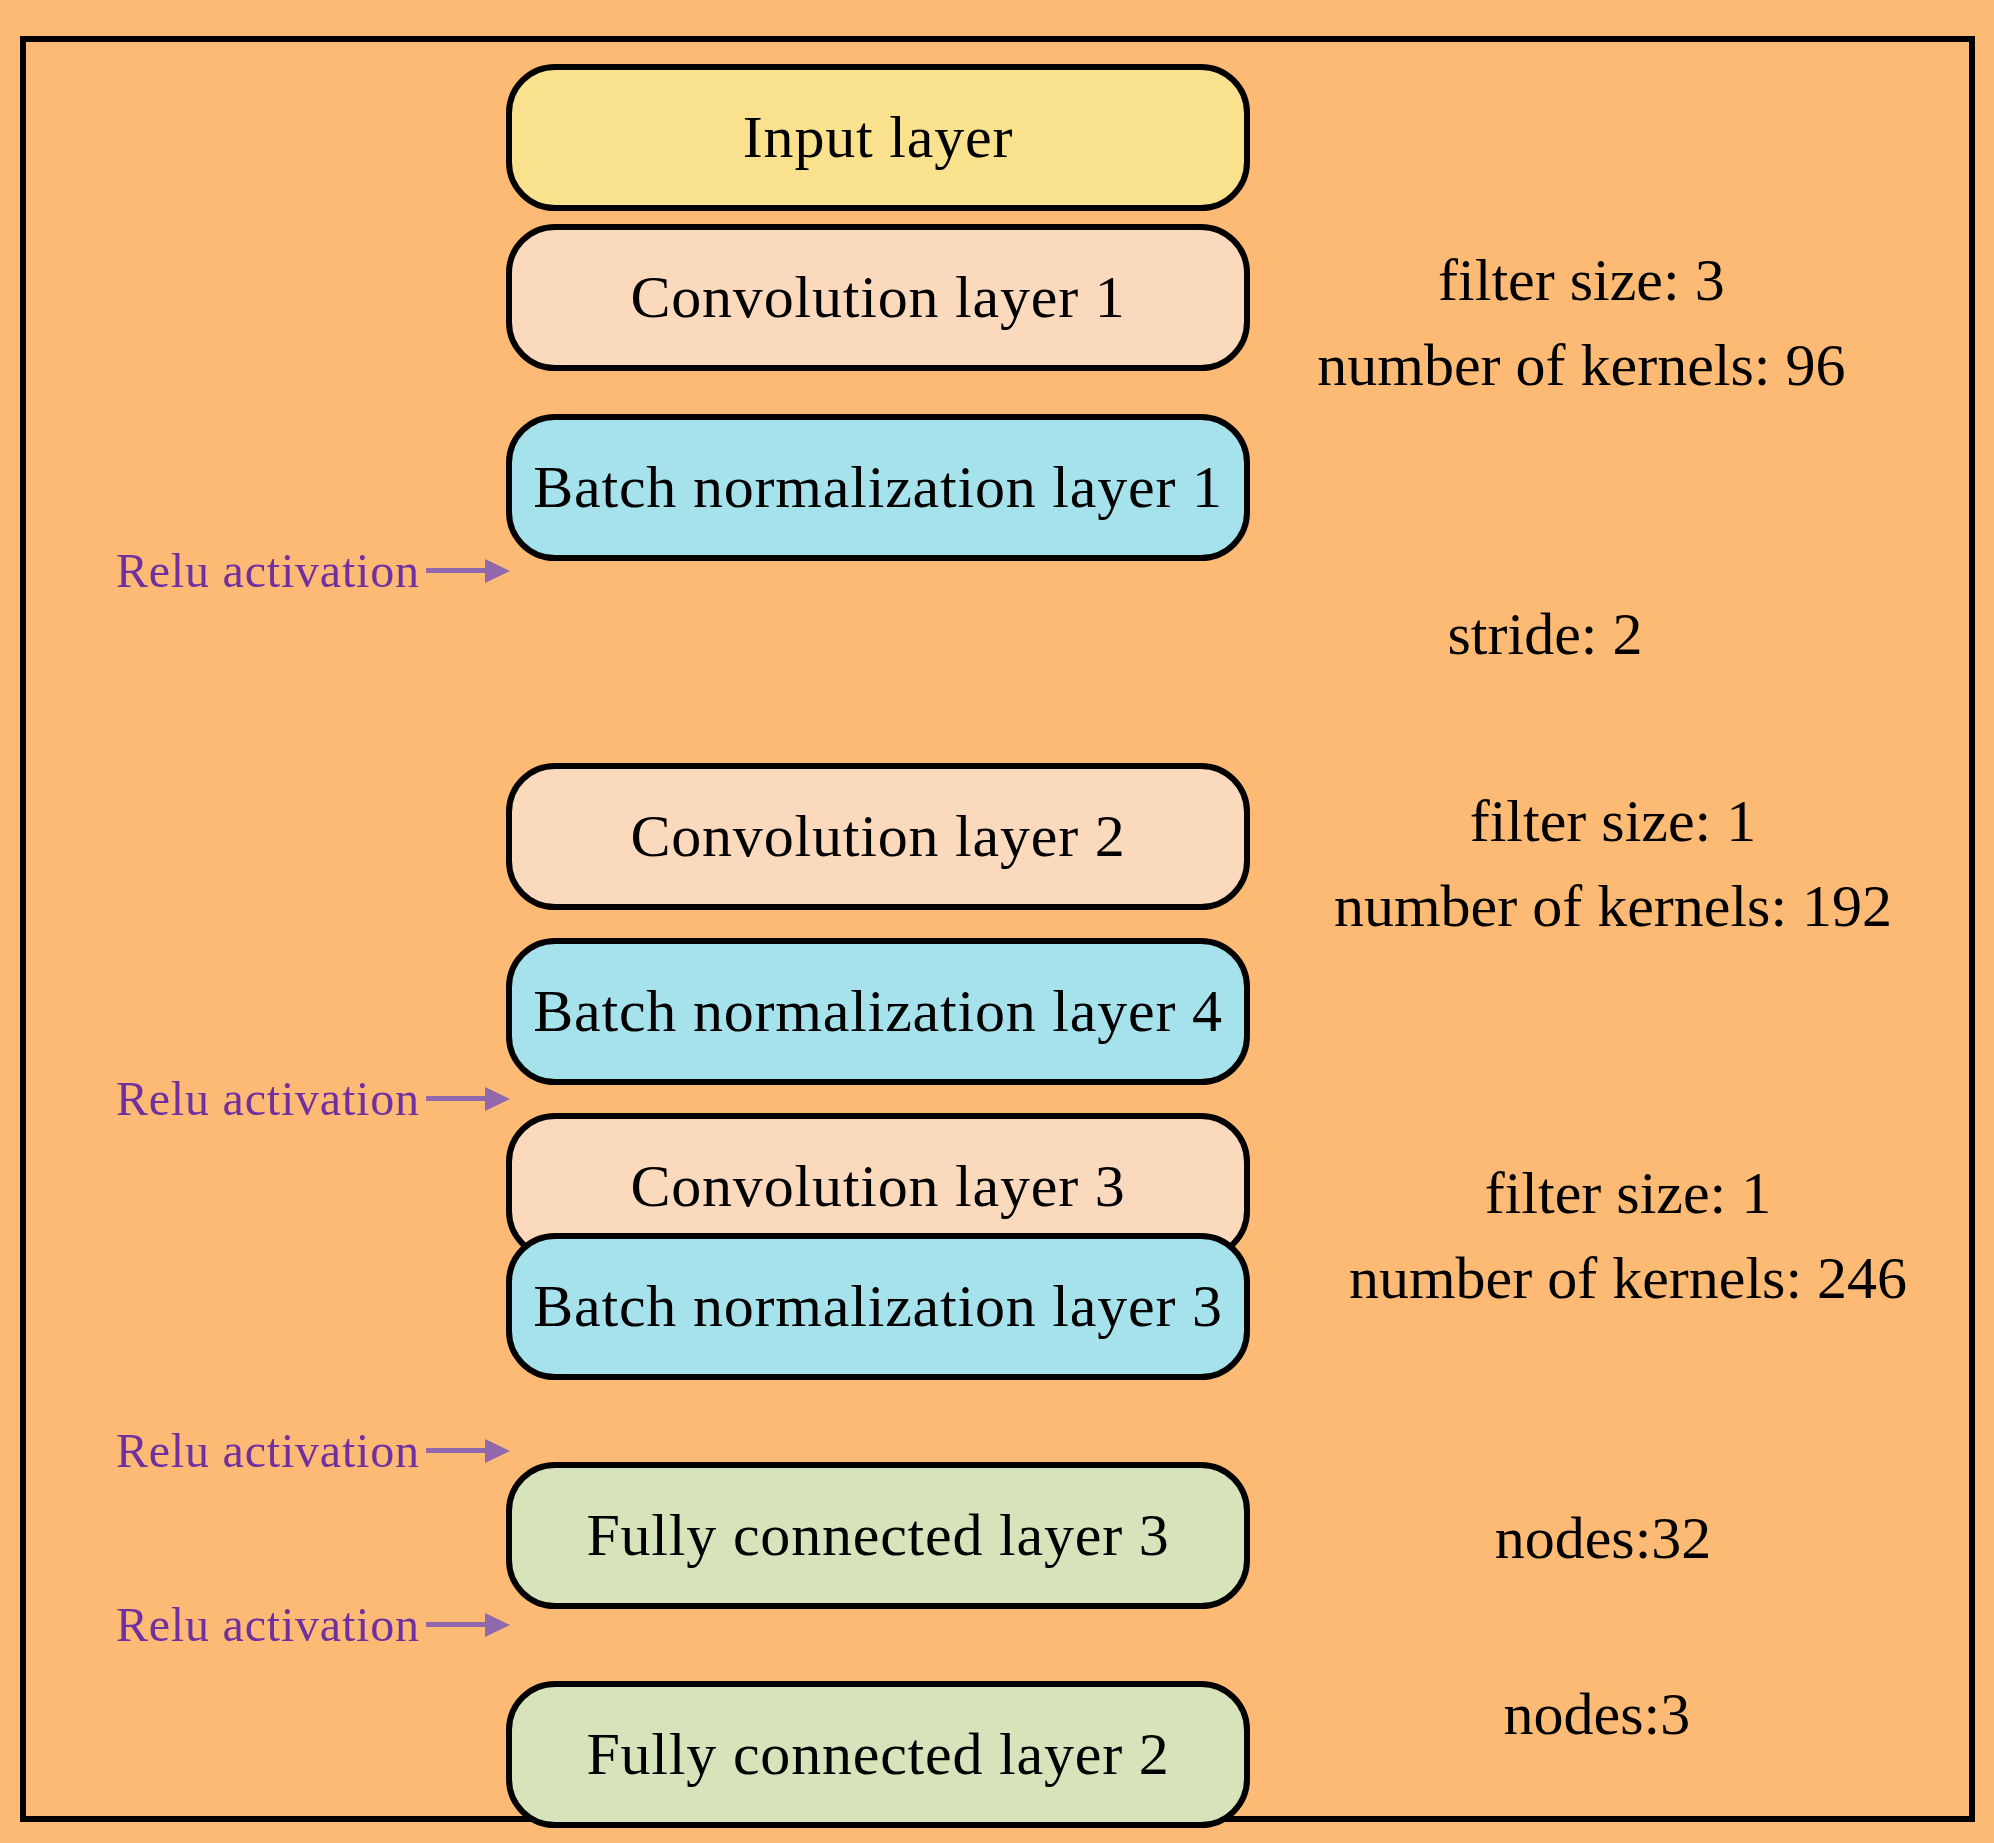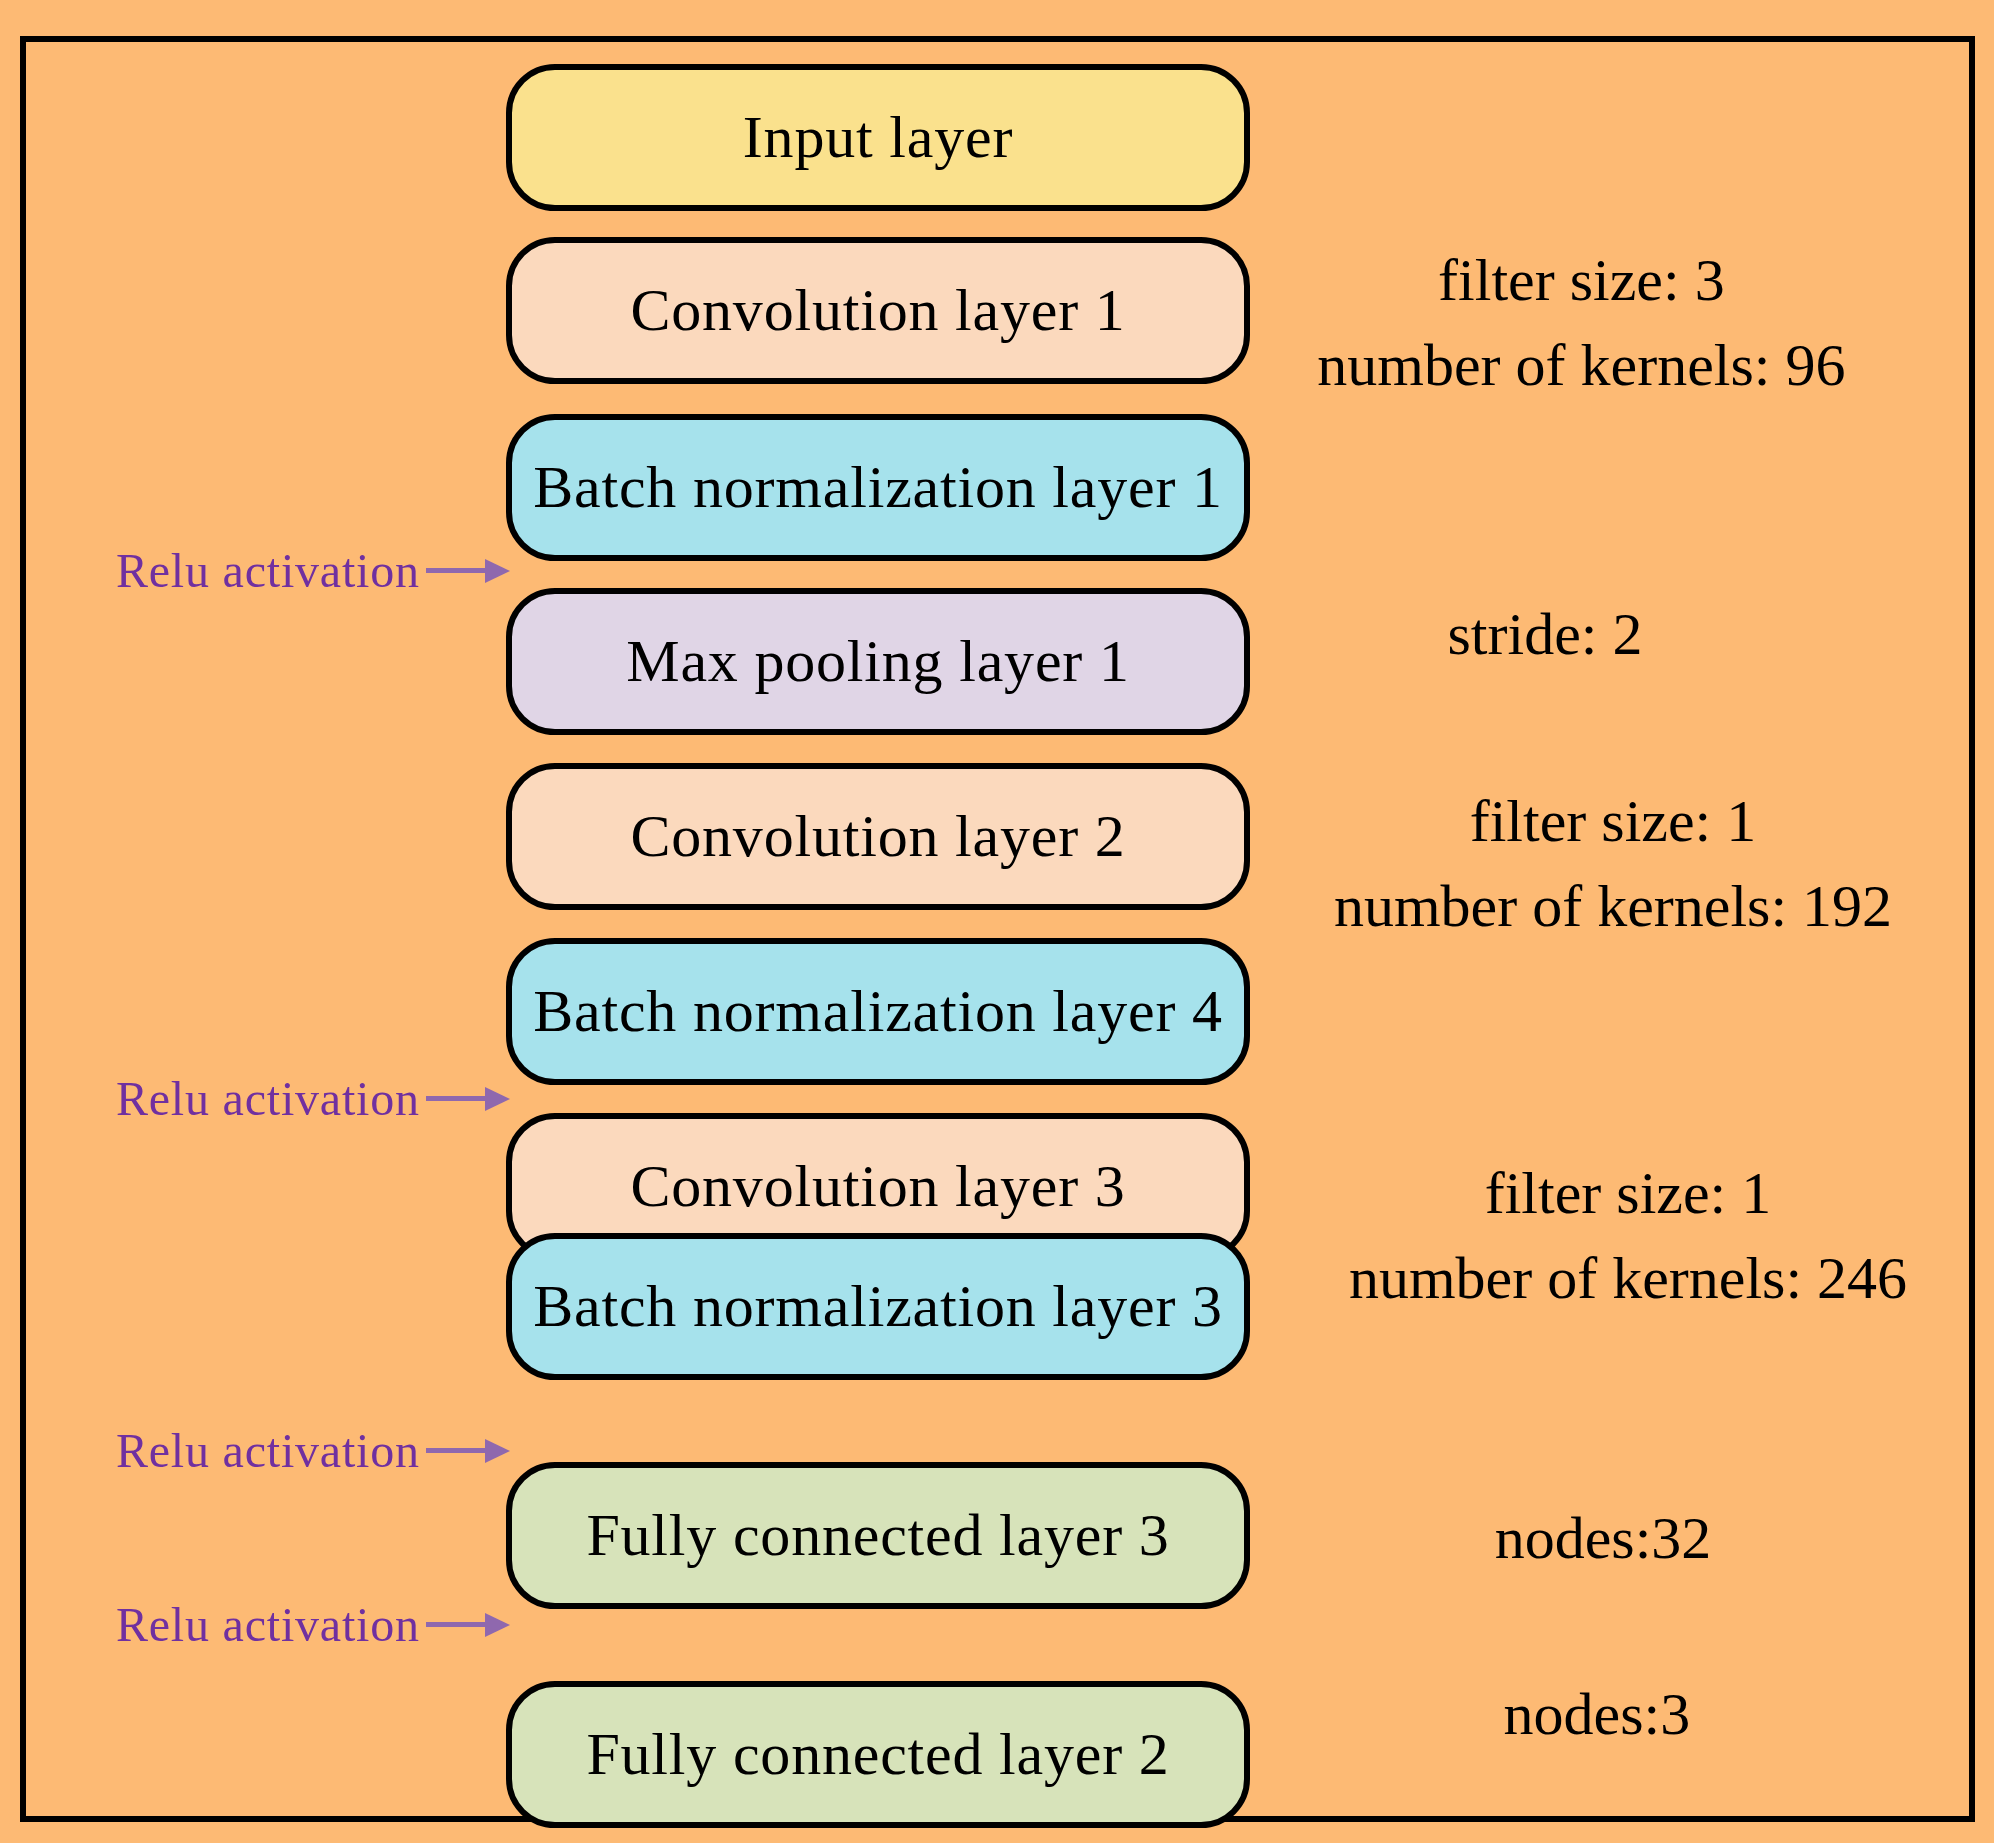--- a/index.html
+++ b/index.html
@@ -81,28 +81,25 @@
 </head>
 <body>
 
 <div class="stage">
 
   <div class="frame"></div>
 
   <div class="layer-box" style="top: 64px; background: rgb(250, 225, 141);">
     <span class="layer-label">Input layer</span>
   </div>
-  <div class="layer-box" style="top: 237px; background: rgb(251, 217, 189); text-align: right;">
+  <div class="layer-box" style="top: 224px; background: rgb(251, 217, 189); text-align: right;">
     <span class="layer-label">Convolution layer 1</span>
   </div>
   <div class="layer-box" style="top: 414px; background: rgb(166, 226, 236);">
     <span class="layer-label">Batch normalization layer 1</span>
-  </div>
-  <div class="layer-box" style="top: 588px; background: rgb(224, 213, 230);">
-    <span class="layer-label">Max pooling layer 1</span>
   </div>
   <div class="layer-box" style="top: 763px; background: rgb(251, 217, 189);">
     <span class="layer-label">Convolution layer 2</span>
   </div>
   <div class="layer-box" style="top: 938px; background: rgb(166, 226, 236);">
     <span class="layer-label">Batch normalization layer 4</span>
   </div>
   <div class="layer-box" style="top: 1113px; background: rgb(251, 217, 189);">
     <span class="layer-label">Convolution layer 3</span>
   </div>

